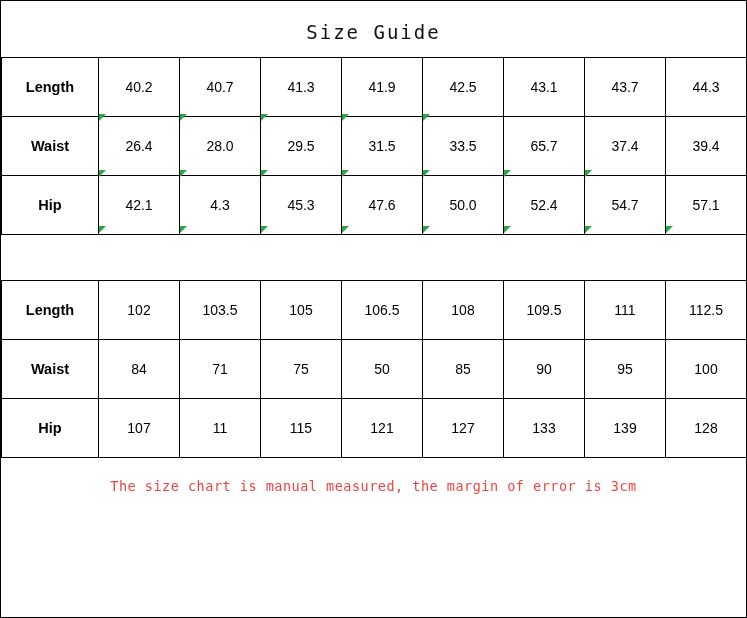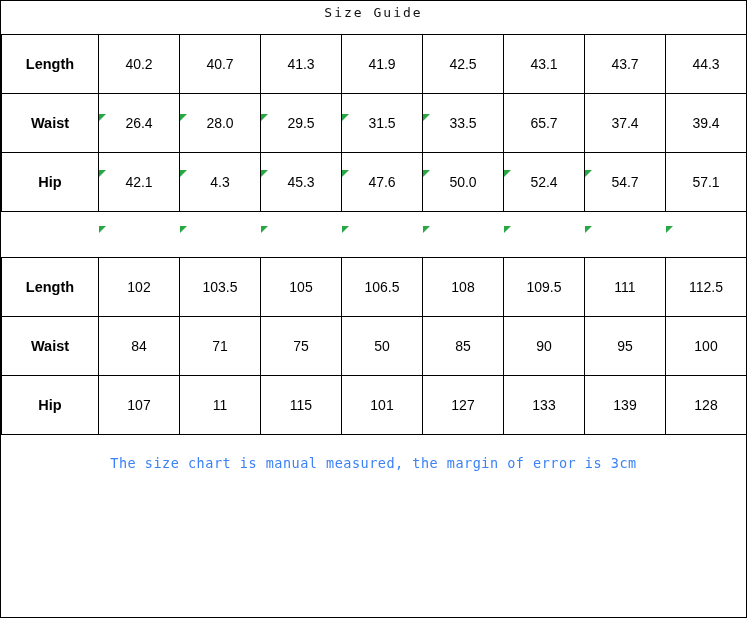--- a/index.html
+++ b/index.html
@@ -18,24 +18,24 @@
     position: relative;
     width: 747px;
     height: 618px;
     box-sizing: border-box;
     border: 1px solid #000000;
     background: #ffffff;
   }
   .title {
     text-align: center;
     font-family: "DejaVu Sans Mono", monospace;
-    font-size: 13px;
+    font-size: 19px;
     letter-spacing: 2px;
     color: #111111;
-    padding-top: 4px;
+    padding-top: 20px;
     padding-bottom: 14px;
   }
   table.sizetable {
     border-collapse: collapse;
     width: 745px;
     table-layout: fixed;
   }
   table.sizetable td {
     border: 1px solid #000000;
     height: 56px;
@@ -61,21 +61,21 @@
   col.cx { width: 81px; }
   .spacer-row {
     width: 745px;
     height: 45px;
   }
   .footnote {
     text-align: center;
     font-family: "DejaVu Sans Mono", monospace;
     font-size: 13.5px;
     letter-spacing: 0.5px;
-    color: #3b82f6;
+    color: #ef4444;
     padding-top: 20px;
   }
   
   .tick {
     position: absolute;
     width: 0;
     height: 0;
     border-left: 7px solid #2aa745;
     border-bottom: 7px solid transparent;
     pointer-events: none;
@@ -172,21 +172,21 @@
         <td>85</td>
         <td>90</td>
         <td>95</td>
         <td>100</td>
       </tr>
       <tr>
         <td class="rowhead">Hip</td>
         <td>107</td>
         <td>11</td>
         <td>115</td>
-        <td>101</td>
+        <td>121</td>
         <td>127</td>
         <td>133</td>
         <td>139</td>
         <td>128</td>
       </tr>
     </tbody>
   </table>
 
   <div class="footnote">The size chart is manual measured, the margin of error is 3cm</div>
 

